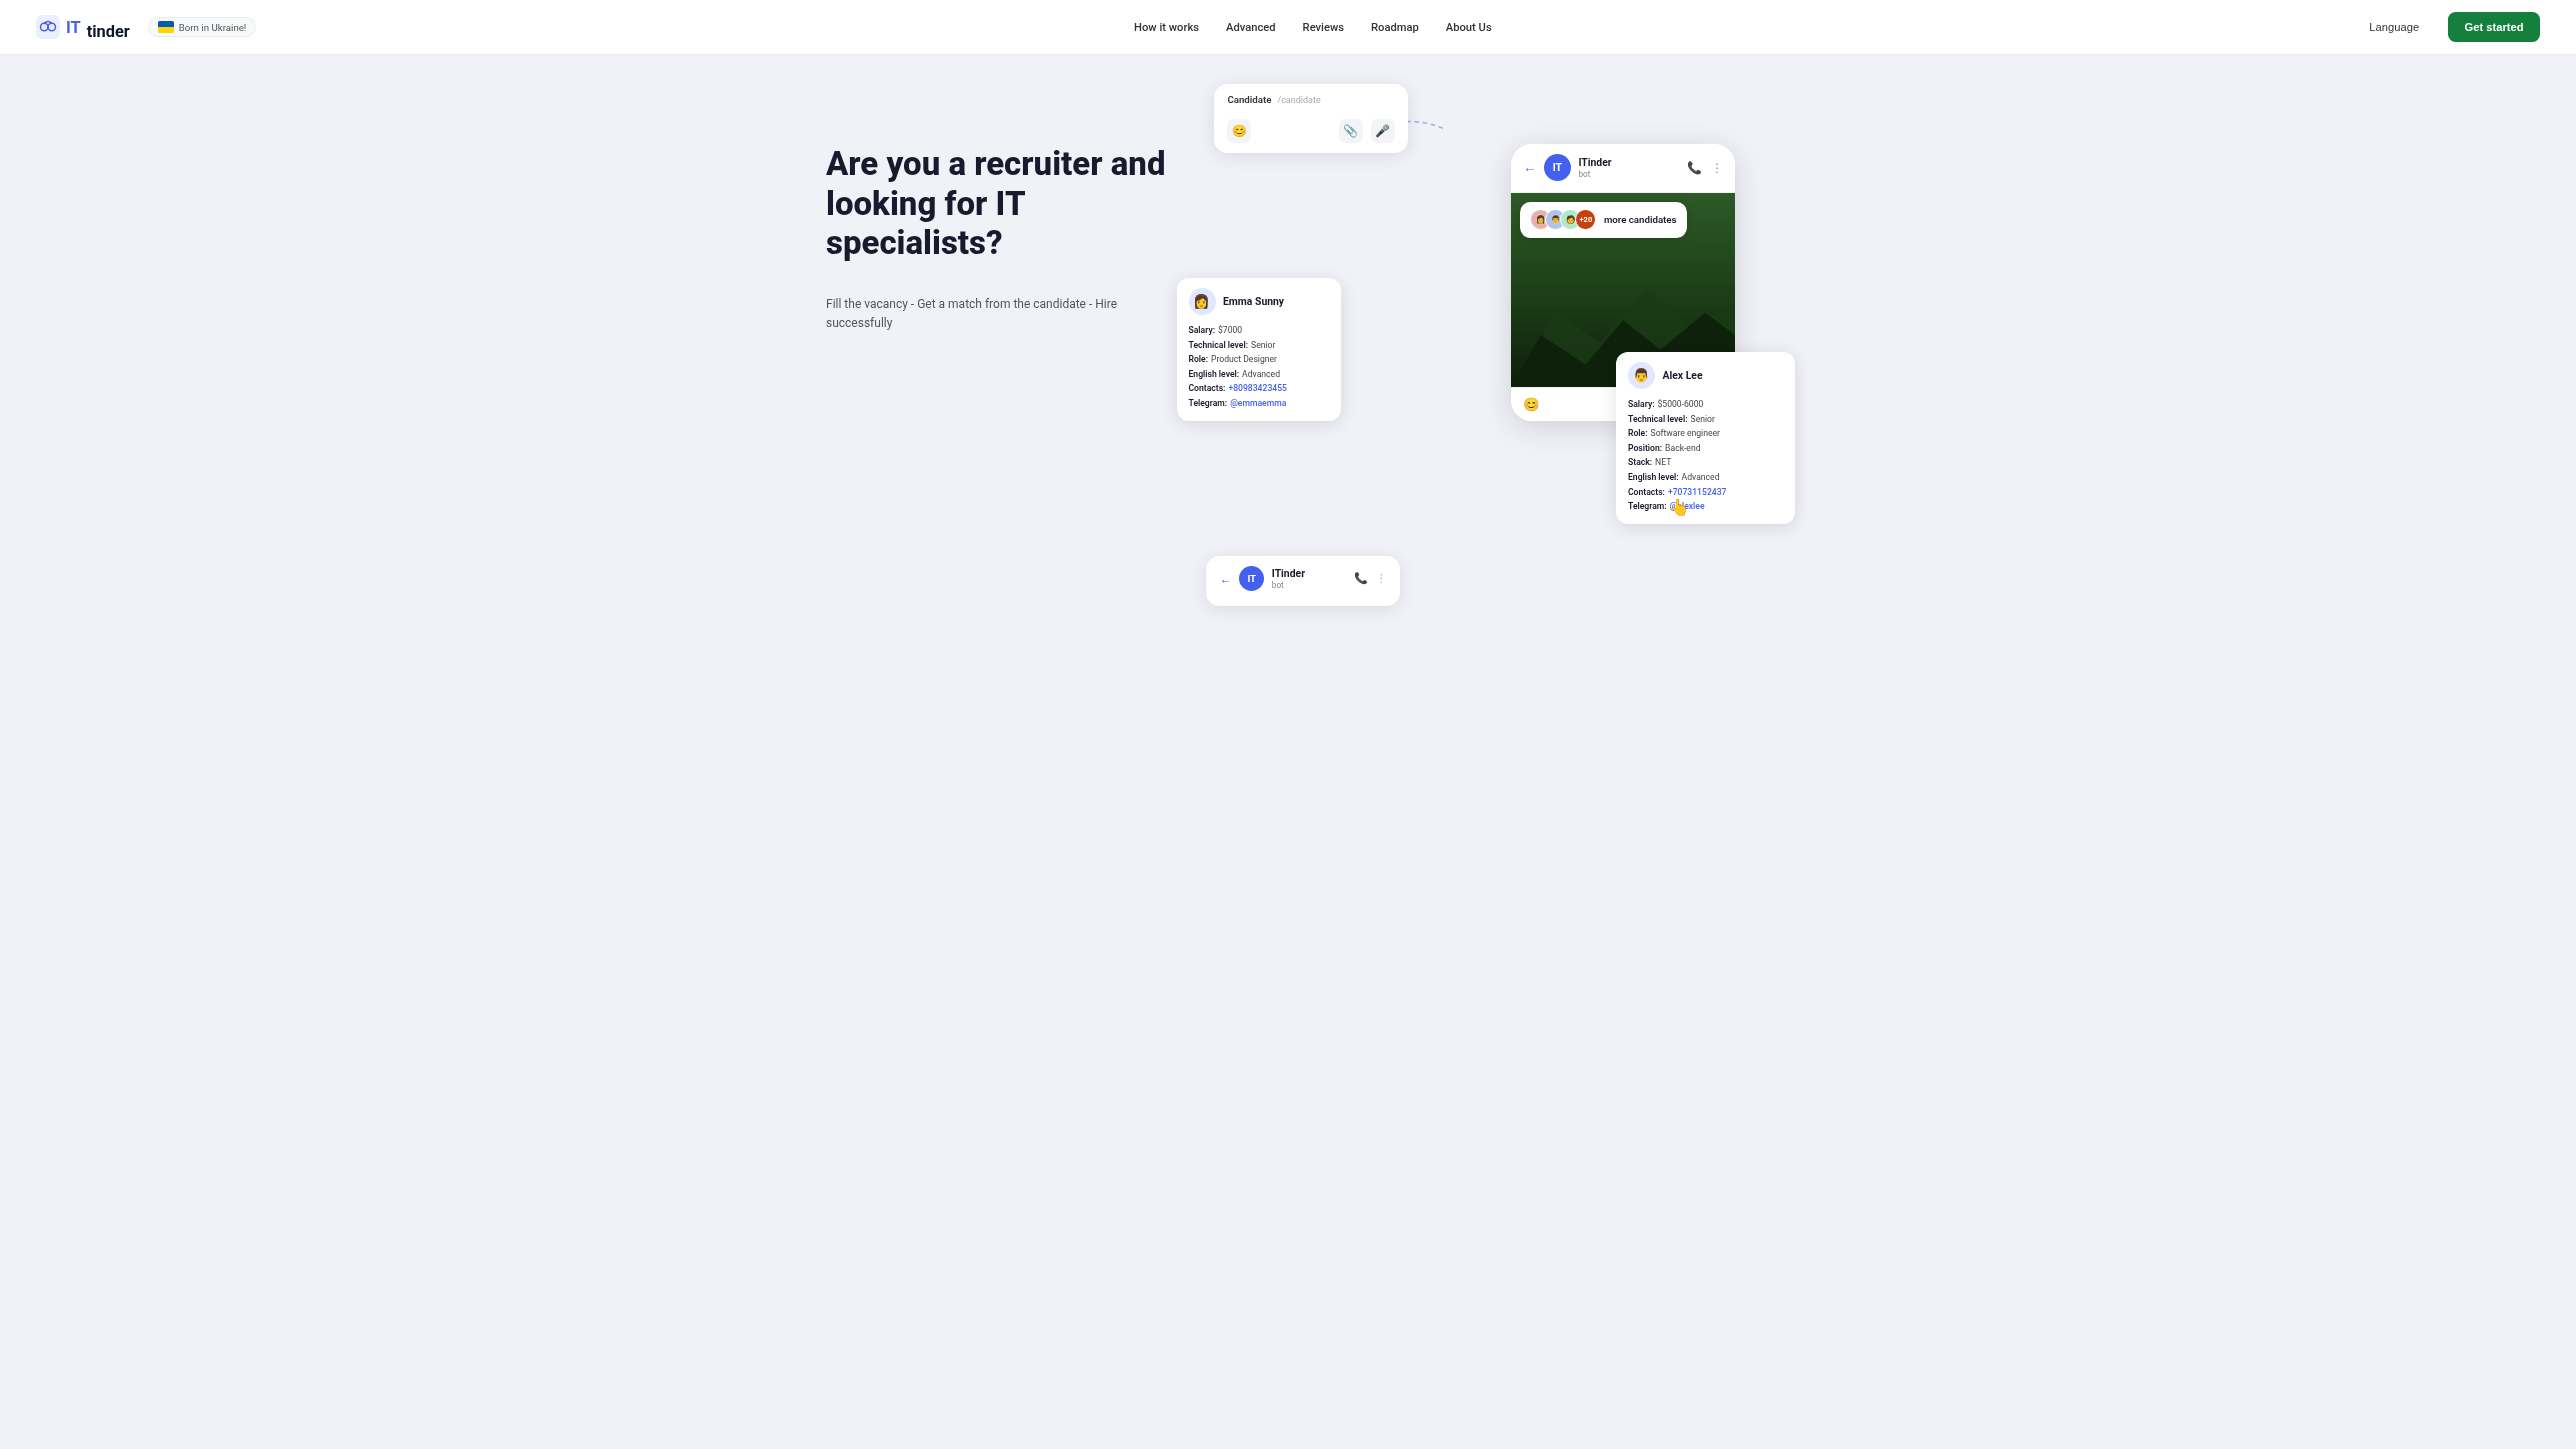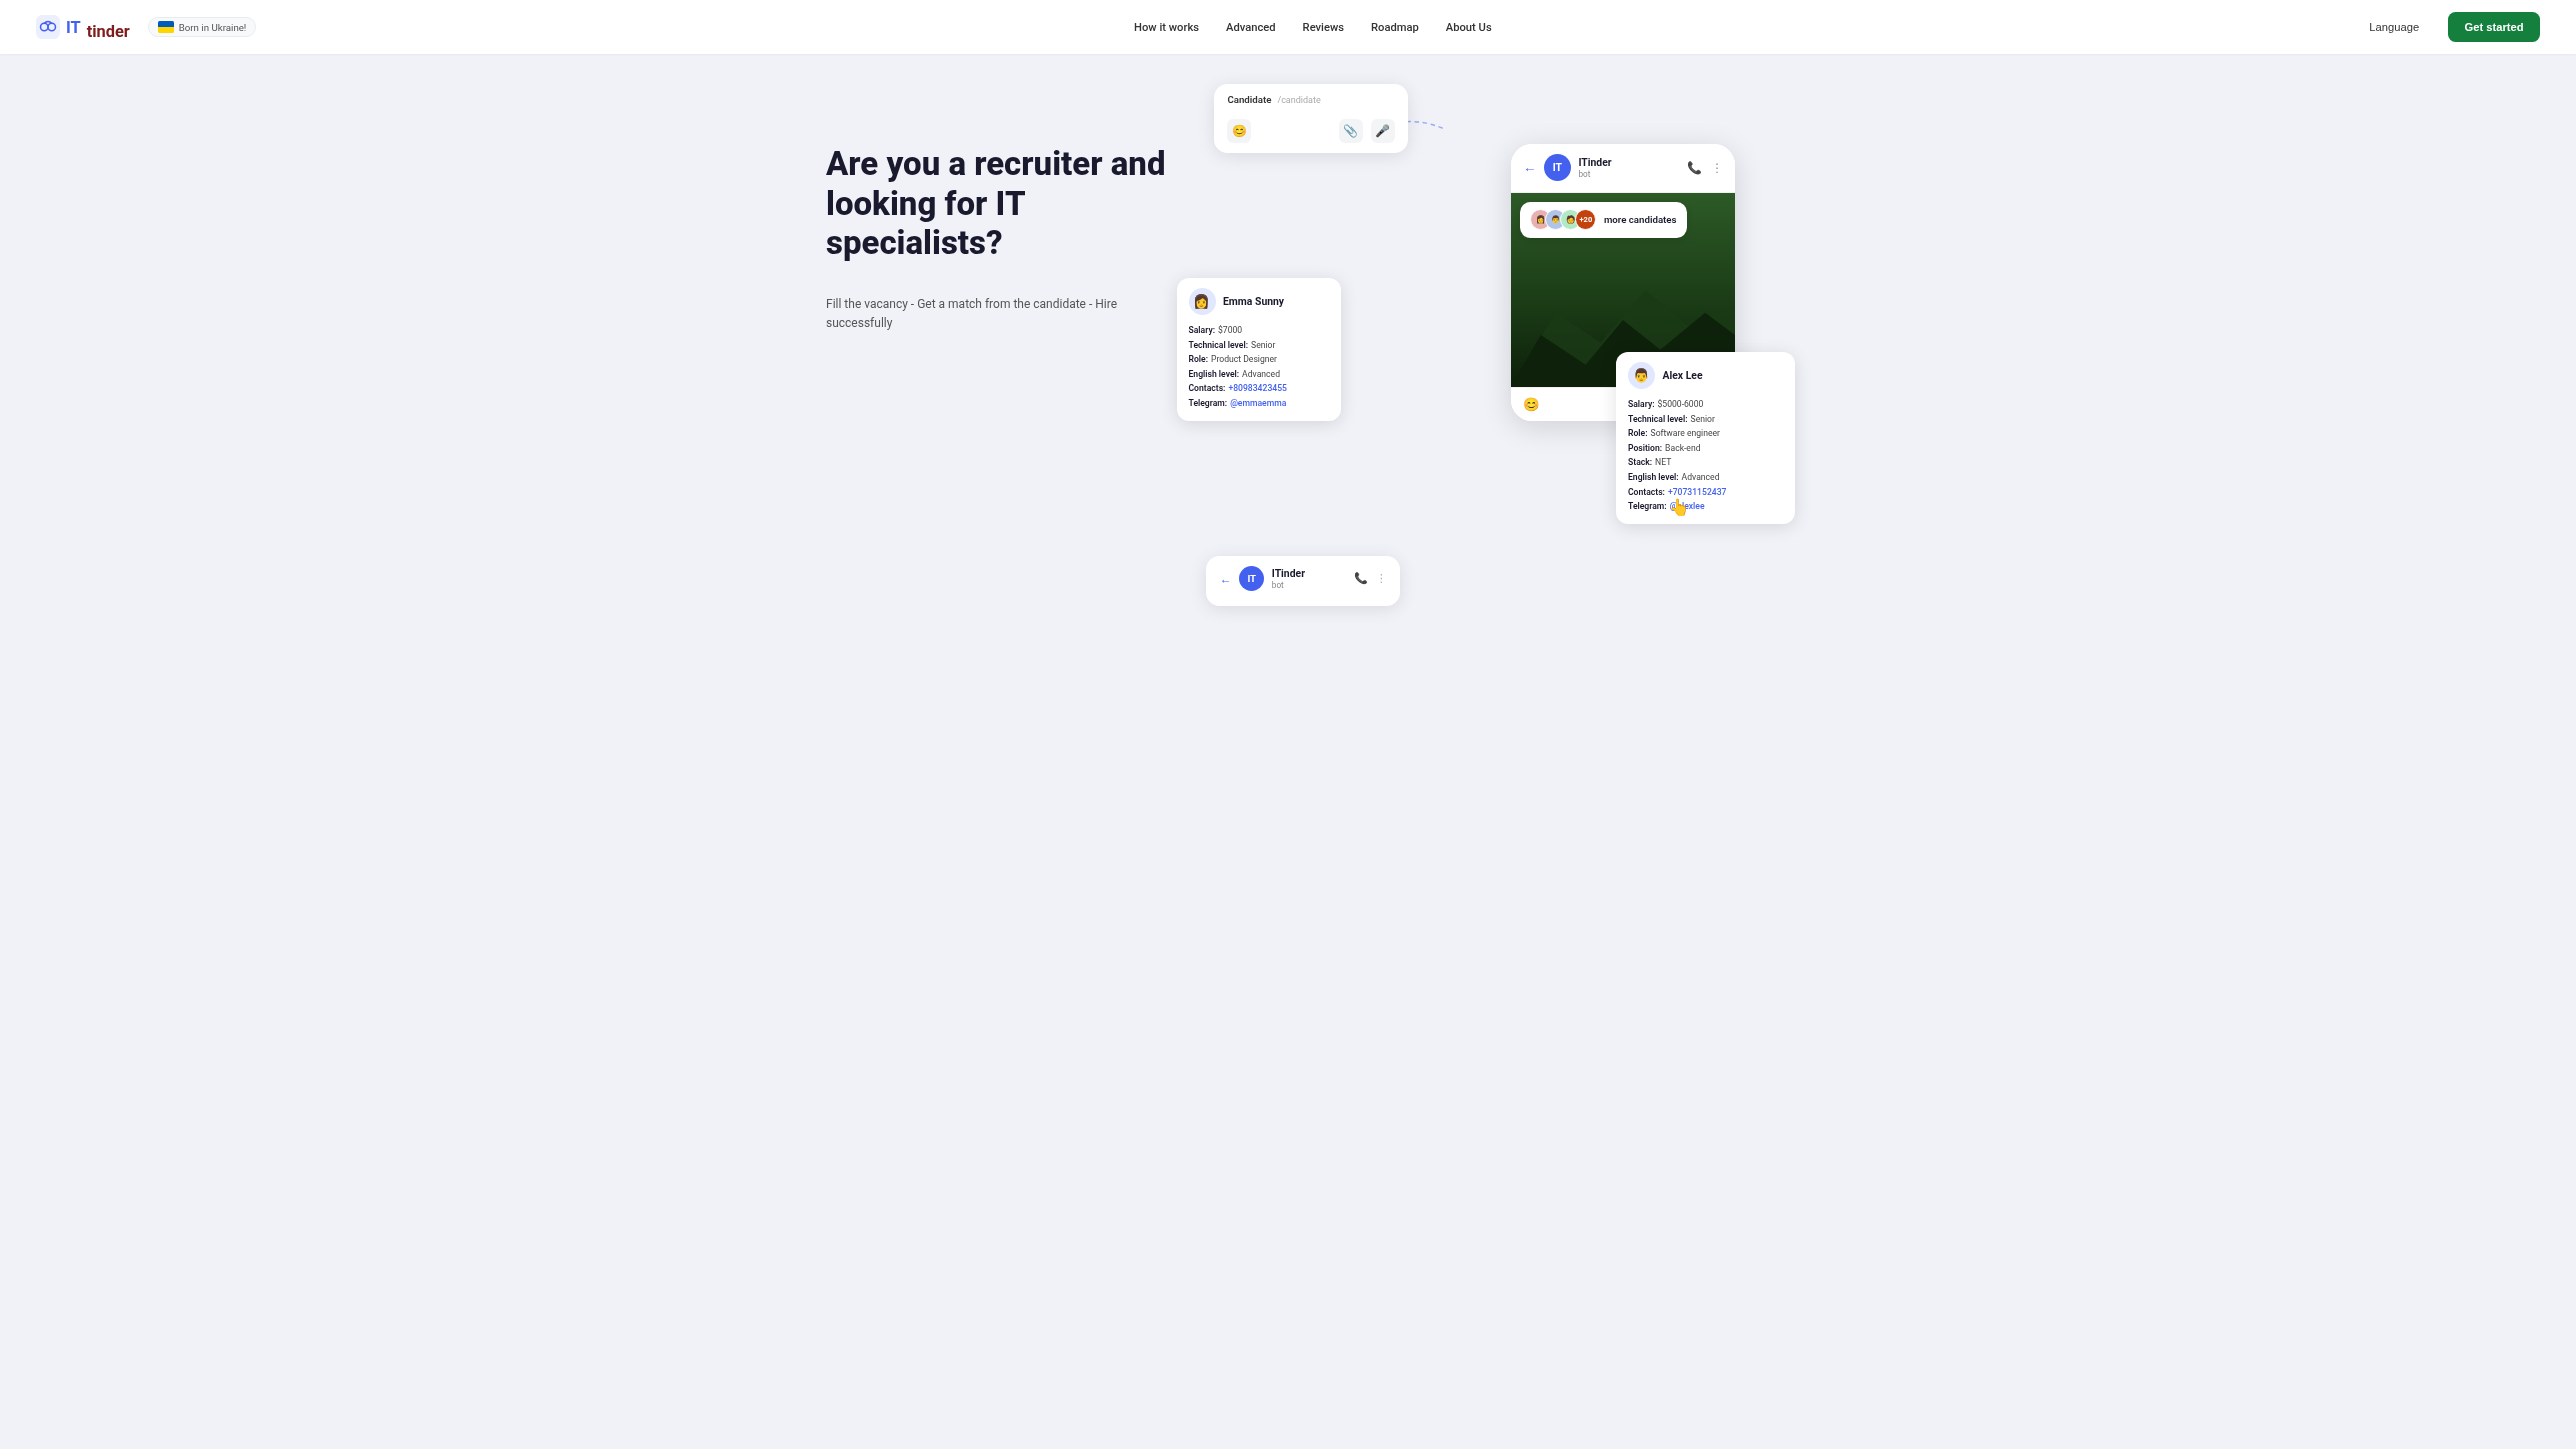--- a/index.html
+++ b/index.html
@@ -35,21 +35,21 @@
       font-size: 16.4px;
       font-weight: 700;
       color: #1a1a2e;
       text-decoration: none;
     }
     .logo-icon {
       width: 24px;
       height: 24px;
     }
     .logo-it { color: #4361ee; }
-    .logo-tinder { color: #7f1d1d; margin-top: 8px; }
+    .logo-tinder { color: #0f172a; margin-top: 8px; }
     .ukraine-badge {
       display: flex;
       align-items: center;
       gap: 4.5px;
       background: #f8f9fa;
       border: 0.7px solid #e9ecef;
       border-radius: 15px;
       padding: 3px 9px;
       font-size: 9.7px;
       color: #555;

